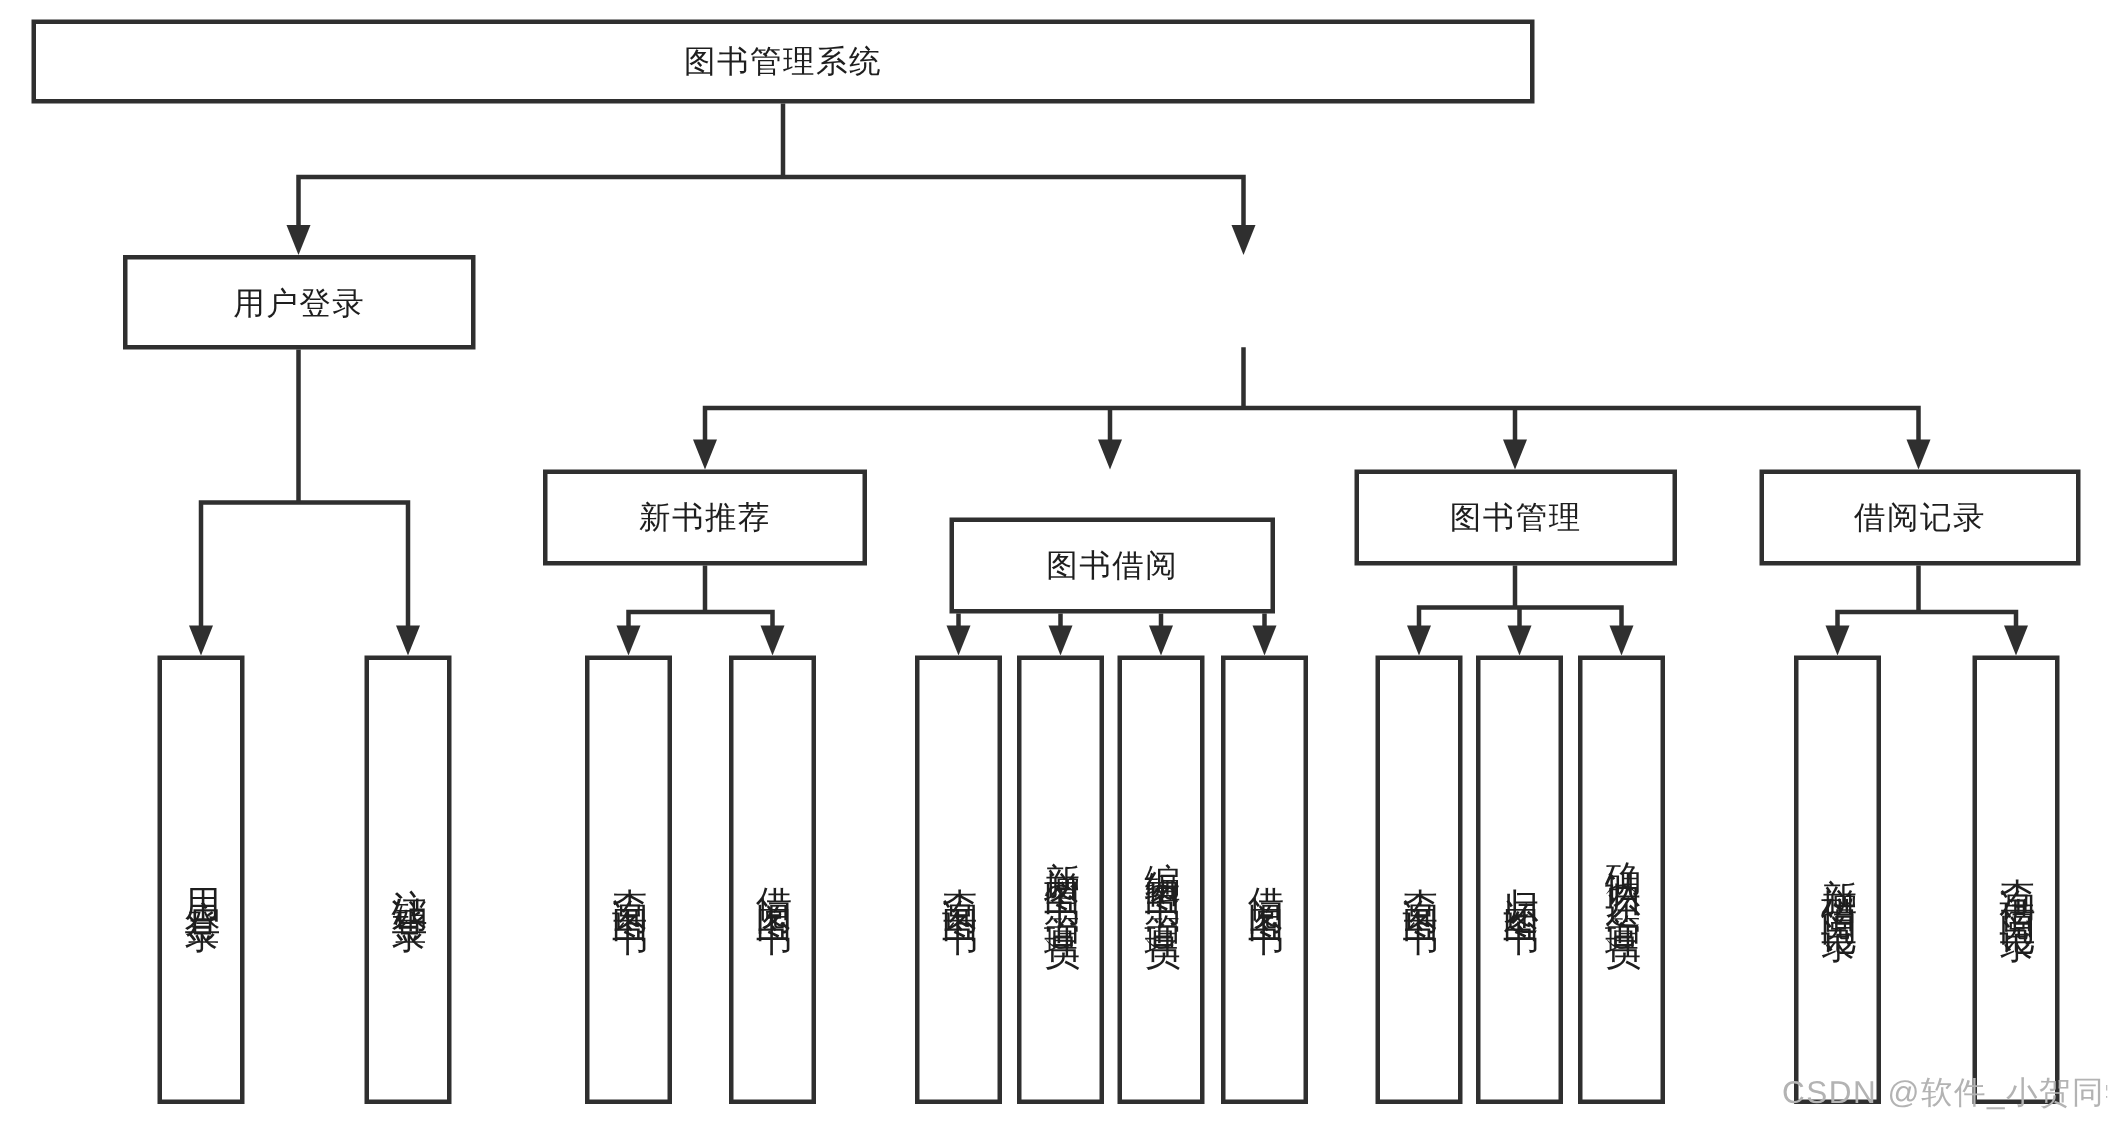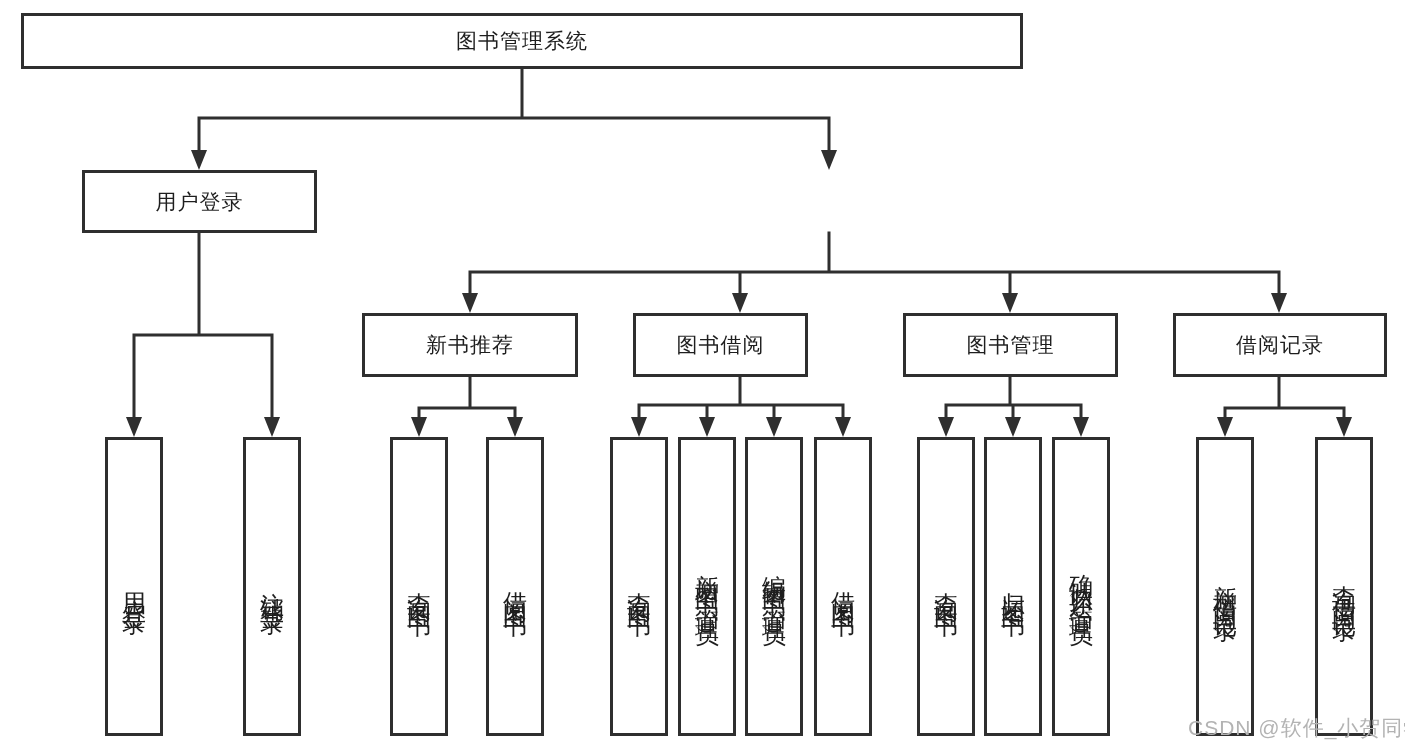--- a/index.html
+++ b/index.html
@@ -81,21 +81,21 @@
       <polygon points="1217,417 1233,417 1225,437"></polygon>
       <polygon points="1336,417 1352,417 1344,437"></polygon>
     </g>
   </svg>
 
   <div class="box h" style="left:21px;top:13px;width:1002px;height:56px;">图书管理系统</div>
 
   <div class="box h lvl1" style="left:82px;">用户登录</div>
 
   <div class="box h lvl2" style="left:362px;width:216px;">新书推荐</div>
-  <div class="box h lvl2" style="left:633px;width:175px;">图书借阅</div>
+  <div class="box h lvl2" style="left:633px;width:217px;margin-top:32px;">图书借阅</div>
   <div class="box h lvl2" style="left:903px;width:215px;">图书管理</div>
   <div class="box h lvl2" style="left:1173px;width:214px;">借阅记录</div>
 
   <div class="box v" style="left:105px;">用户登录</div>
   <div class="box v" style="left:243px;">注销登录</div>
 
   <div class="box v" style="left:390px;">查询图书</div>
   <div class="box v" style="left:486px;">借阅图书</div>
 
   <div class="box v" style="left:610px;">查询图书</div>

